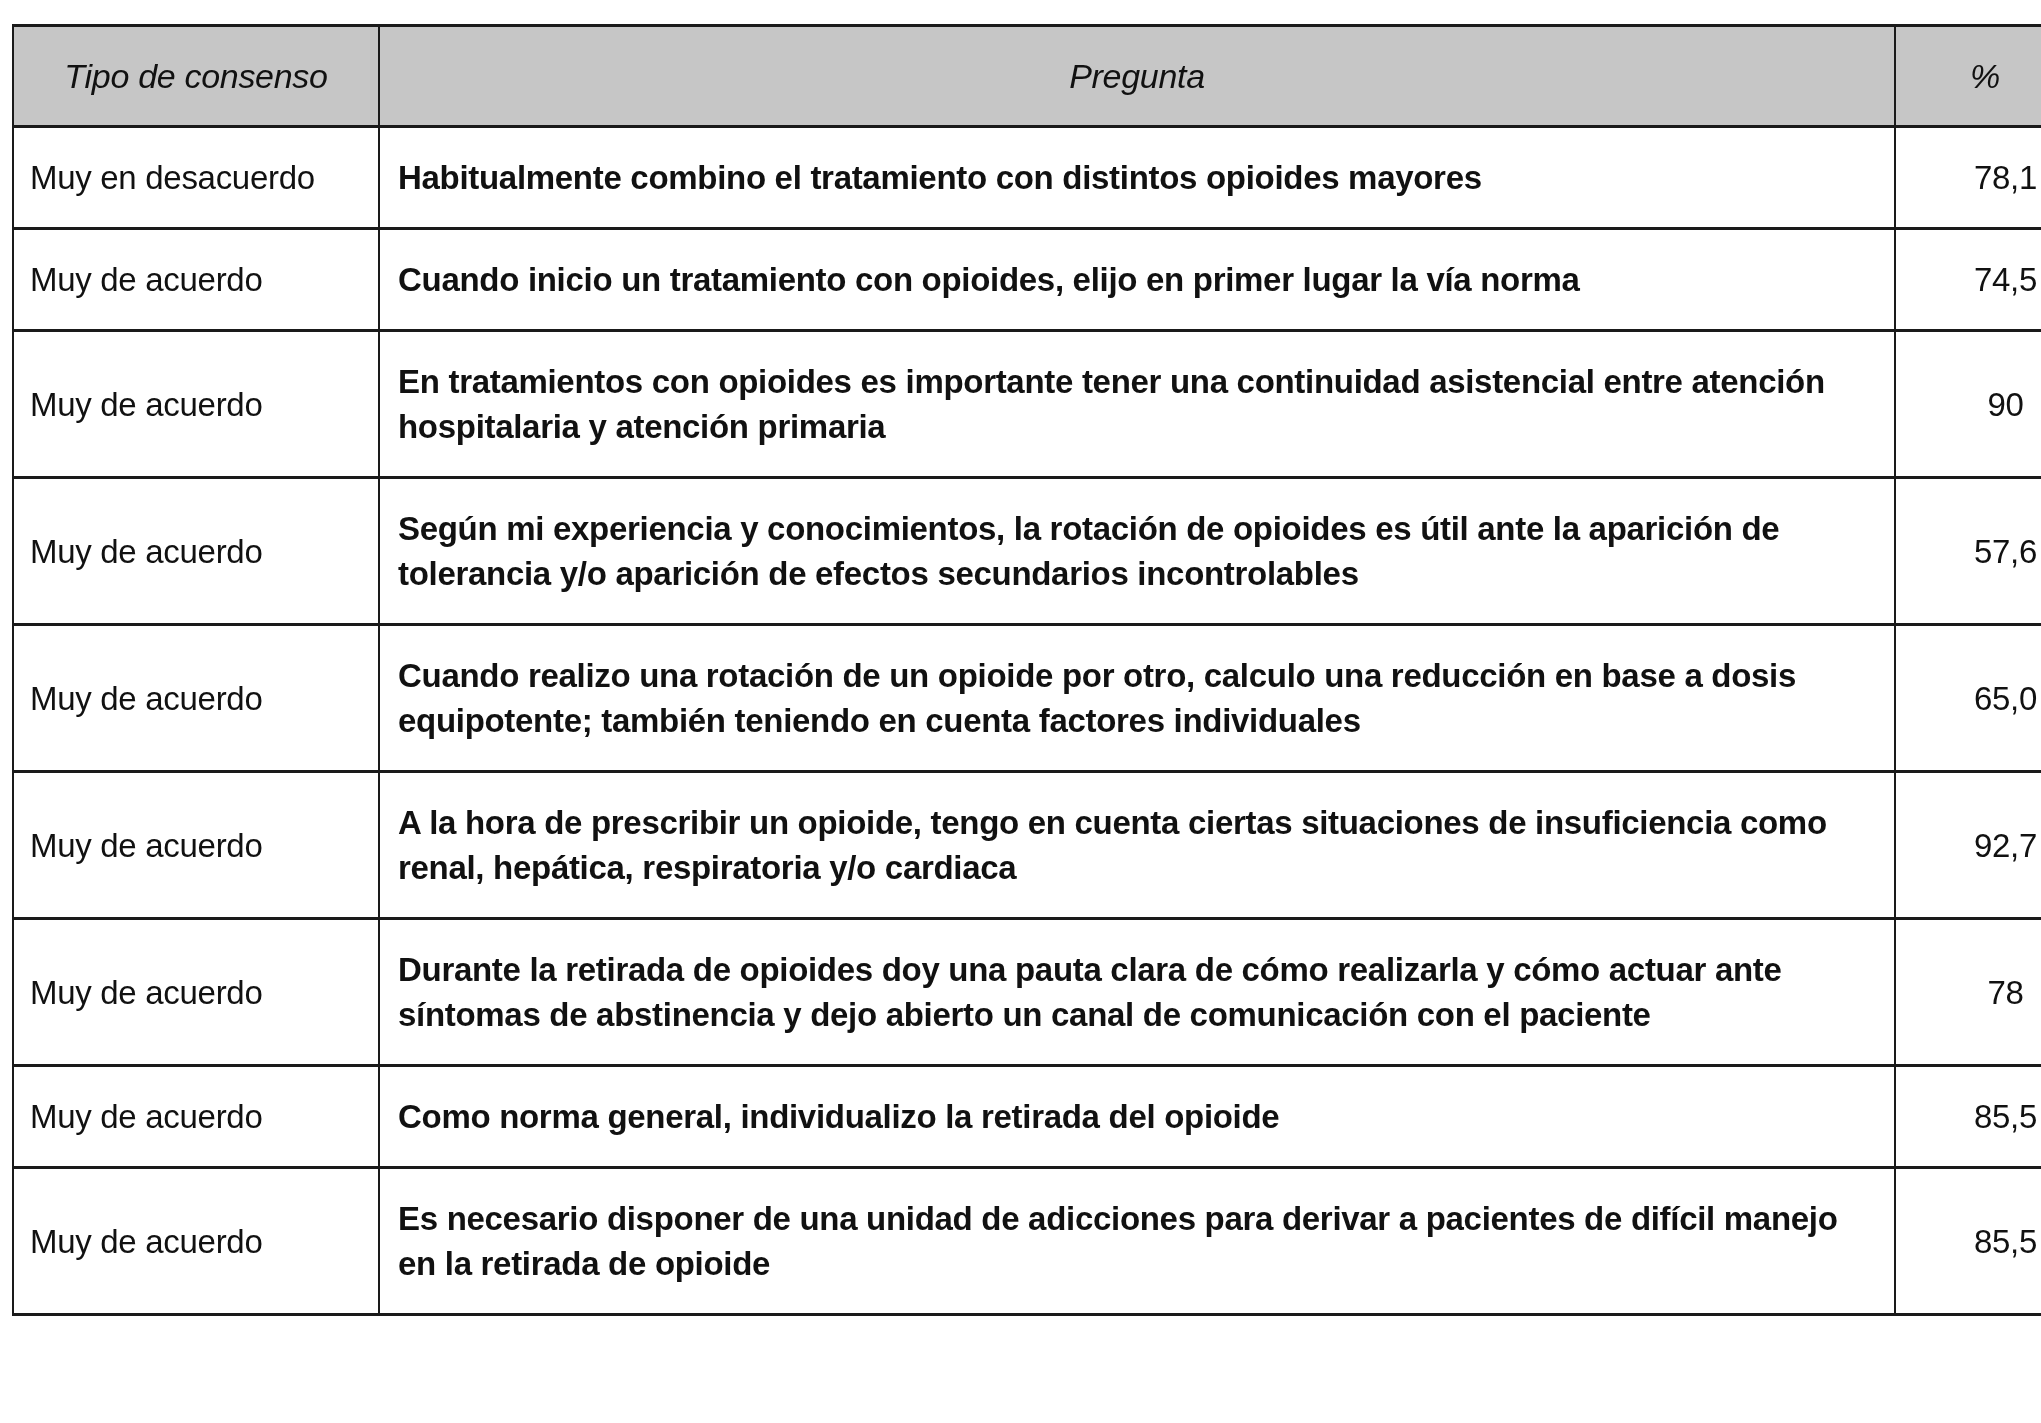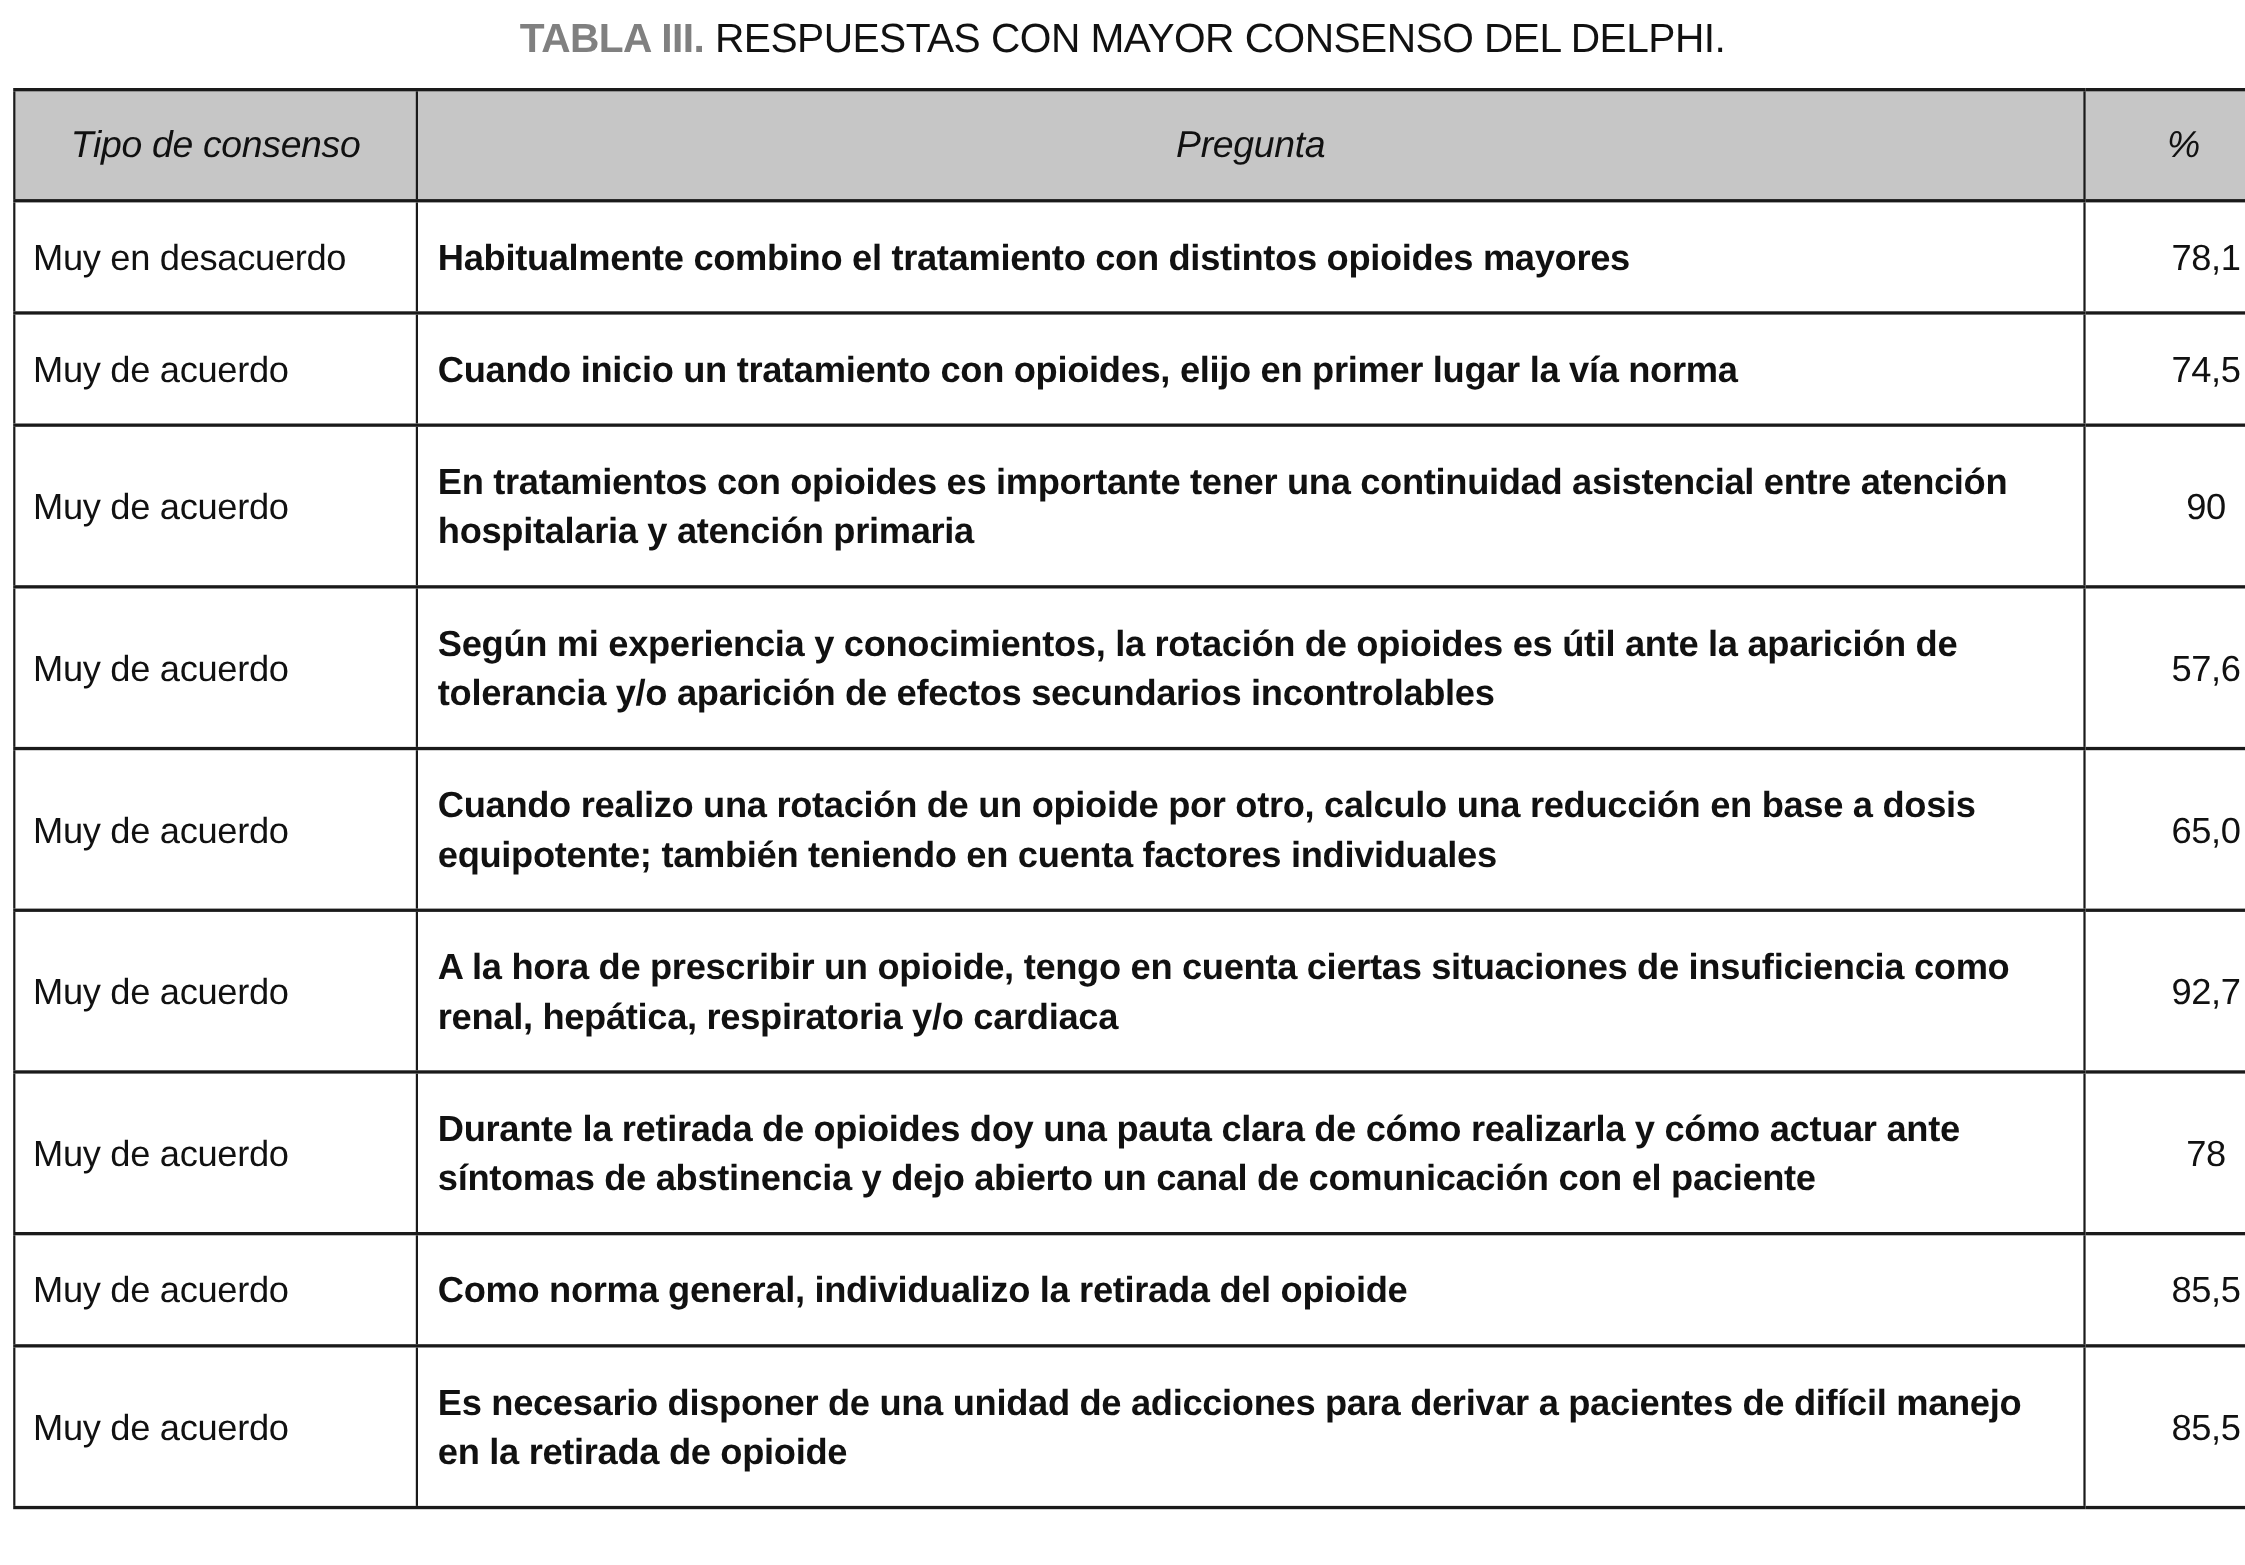--- a/index.html
+++ b/index.html
@@ -78,24 +78,20 @@
     text-align: center;
     font-size: 34px;
     padding-left: 42px;
   }
 </style>
 </head>
 <body>
 
 <div class="page">
 
-  <div class="caption">
-    <span class="caption-label">TABLA III.</span>
-    <span class="caption-text">RESPUESTAS CON MAYOR CONSENSO DEL DELPHI.</span>
-  </div>
 
   <table class="consensus-table">
     <colgroup>
       <col class="col-tipo">
       <col class="col-pregunta">
       <col class="col-pct">
     </colgroup>
     <thead>
       <tr>
         <th class="col-tipo">Tipo de consenso</th>

